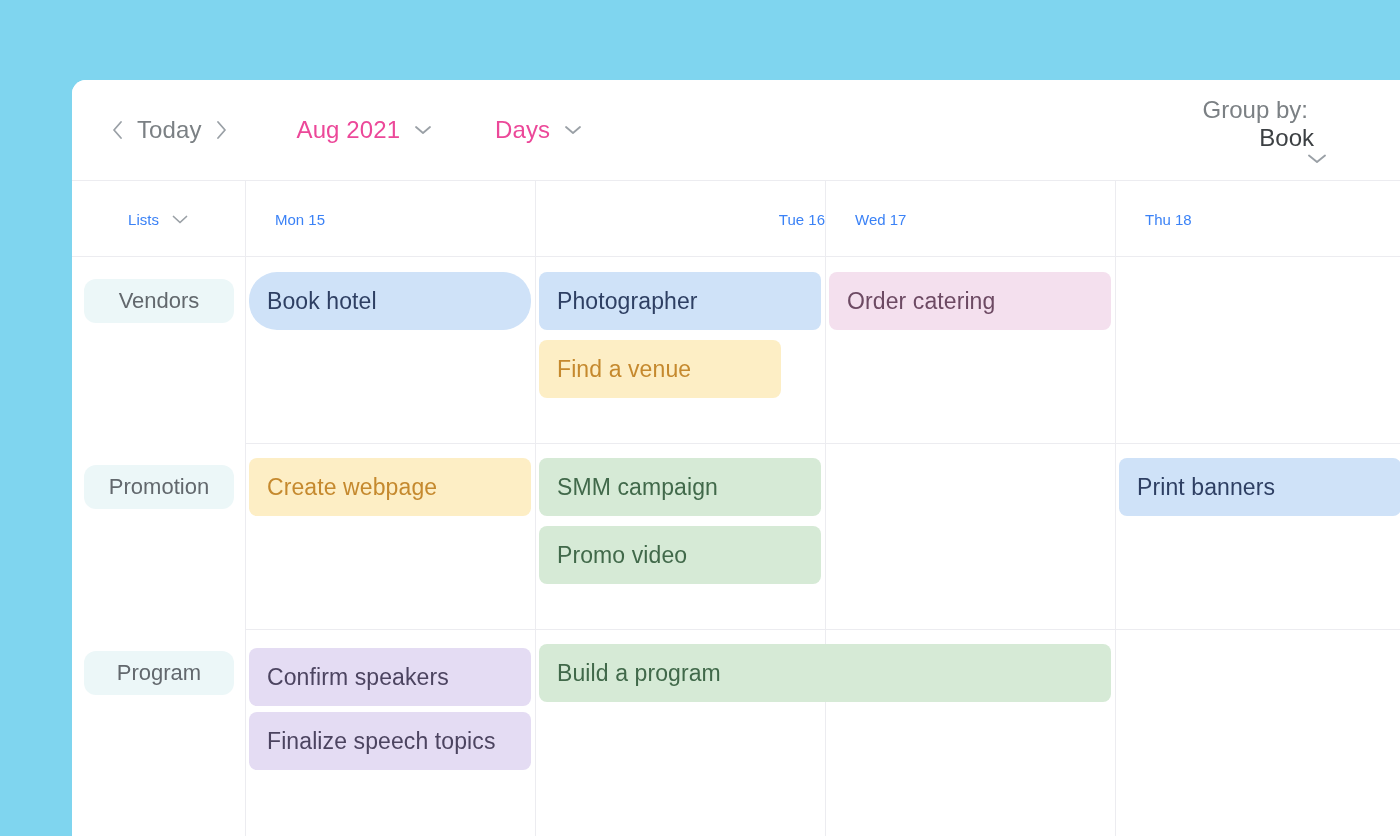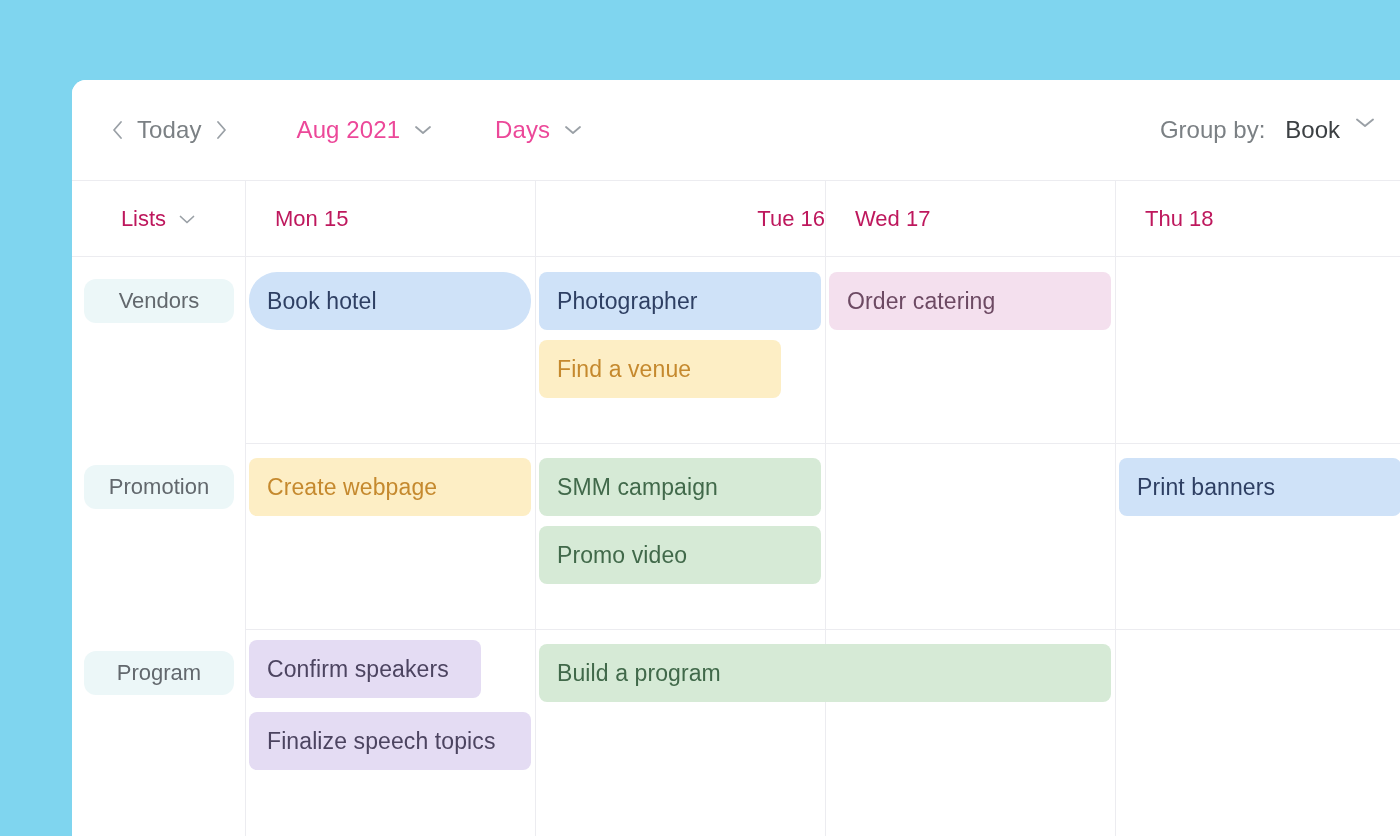--- a/index.html
+++ b/index.html
@@ -40,23 +40,24 @@
   }
 
   .tb-left {
     display: flex;
     align-items: center;
     padding-left: 32px;
   }
 
   .tb-right {
     display: flex;
-    align-items: flex-start;
+    align-items: flex-end;
     margin-left: auto;
-    padding-right: 24px;
+    padding-right: 72px;
+    flex-direction: column;
   }
 
   .nav-arrow {
     color: #9aa0a6;
     font-size: 22px;
     line-height: 1;
     padding: 4px 6px;
     cursor: pointer;
     user-select: none;
     display: inline-flex;
@@ -126,22 +127,22 @@
     align-items: center;
     border-left: 1px solid #ececf0;
     padding-left: 29px;
   }
   .hcell.first {
     border-left: none;
     padding-left: 0;
     justify-content: center;
   }
   .hcell .hlabel {
-    font-size: 22px;
-    color: #be185d;
+    font-size: 15px;
+    color: #3b82f6;
   }
   .lists-head {
     display: inline-flex;
     align-items: center;
     gap: 12px;
     cursor: pointer;
   }
 
   
   #grid-body {
@@ -332,21 +333,21 @@
           </div>
           <div class="task t-blue" style="left: 1047px; width: 282px; top: 15px;">
             <span class="task-text">Print banners</span>
           </div>
         </div>
         <div class="row-sep" style="top: 372px; left: 173px; right: 0px;"></div>
         <div class="group-row" style="top: 372px; height: 207px;">
           <div class="list-chip" style="top: 22px;">
             <span class="chip-text">Program</span>
           </div>
-          <div class="task t-purple" style="left: 177px; width: 232px; top: 11px;">
+          <div class="task t-purple" style="left: 177px; width: 282px; top: 19px;">
             <span class="task-text">Confirm speakers</span>
           </div>
           <div class="task t-purple" style="left: 177px; width: 282px; top: 83px;">
             <span class="task-text">Finalize speech topics</span>
           </div>
           <div class="task t-green" style="left: 467px; width: 572px; top: 15px;">
             <span class="task-text">Build a program</span>
           </div>
         </div>
       </div>

